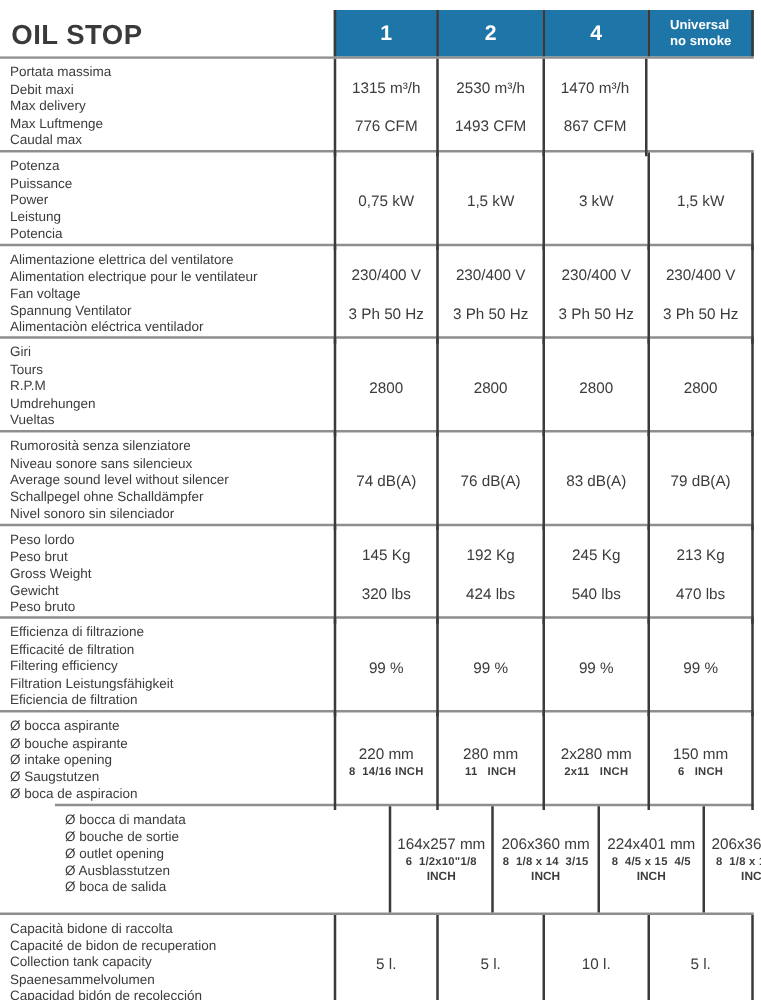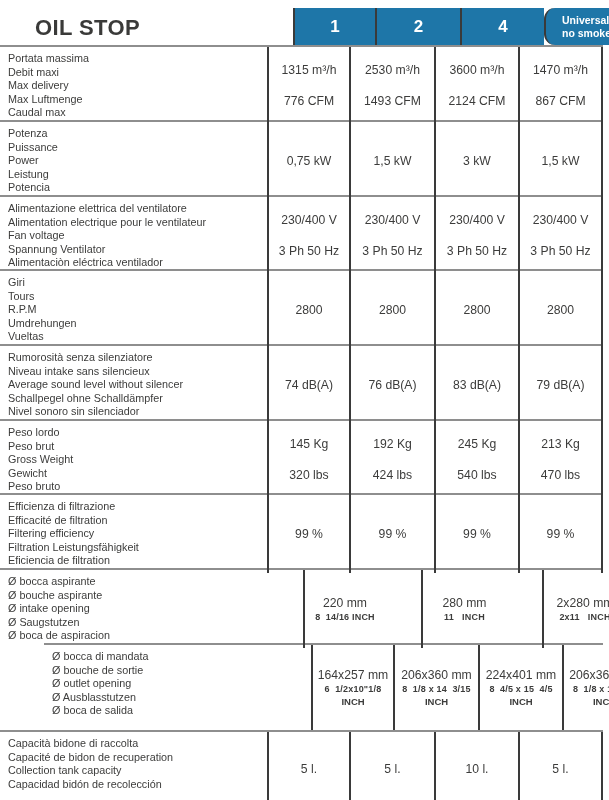--- a/index.html
+++ b/index.html
@@ -7,29 +7,29 @@
   .sheet{
     position:relative;width:609px;height:800px;
     font-family:"Liberation Sans","DejaVu Sans",sans-serif;
     color:#3c3c3b;background:#fff;
   }
   .spec-table{
     position:absolute;left:0;top:8px;width:603px;
     border-bottom:3px solid #3a3a3a;
   }
   .row{display:grid;grid-template-columns:267px 82px 85px 84px 85px;}
-  .header-row{height:37px;padding-left:26px;}
+  .header-row{height:37px;}
   .data-row{border-top:2px solid #8e8e8e;}
   .title-cell{display:flex;align-items:flex-end;padding:0 0 4px 9px;background:#fff;}
   .page-title{font-size:22px;font-weight:bold;letter-spacing:.4px;color:#3a3a39;}
   .hcell{
     background:#1e76a8;border-left:2px solid #3a3a3a;color:#fff;
     display:flex;align-items:center;justify-content:center;font-weight:bold;
   }
-  .hcell.last{border-right:2px solid #3a3a3a;border-radius:11px;}
+  .hcell.last{border-right:2px solid #3a3a3a;}
   .hnum{font-size:17px;}
   .huniv{font-size:10.5px;line-height:12.5px;text-align:left;}
   .label-cell{
     display:flex;flex-direction:column;justify-content:flex-start;
     padding:5px 4px 5px 8px;font-size:10.8px;line-height:13.6px;
   }
   .label-line{white-space:nowrap;}
   .value-cell{
     border-left:2px solid #3a3a3a;
     display:flex;flex-direction:column;align-items:center;justify-content:center;
@@ -77,24 +77,20 @@
           <span class="label-line">Caudal max</span>
         </div>
         <div class="value-cell">
           <span class="vline">1315 m³/h</span>
           <span class="vline">776 CFM</span>
         </div>
         <div class="value-cell">
           <span class="vline">2530 m³/h</span>
           <span class="vline">1493 CFM</span>
         </div>
-        <div class="value-cell">
-          <span class="vline">3600 m³/h</span>
-          <span class="vline">2124 CFM</span>
-        </div>
         <div class="value-cell last">
           <span class="vline">1470 m³/h</span>
           <span class="vline">867 CFM</span>
         </div>
       </div>
       <div class="row data-row" style="height: 73px;">
         <div class="label-cell">
           <span class="label-line">Potenza</span>
           <span class="label-line">Puissance</span>
           <span class="label-line">Power</span>
@@ -156,21 +152,21 @@
         <div class="value-cell">
           <span class="vline">2800</span>
         </div>
         <div class="value-cell last">
           <span class="vline">2800</span>
         </div>
       </div>
       <div class="row data-row" style="height: 73px;">
         <div class="label-cell">
           <span class="label-line">Rumorosità senza silenziatore</span>
-          <span class="label-line">Niveau intake sans silencieux</span>
+          <span class="label-line">Niveau sonore sans silencieux</span>
           <span class="label-line">Average sound level without silencer</span>
           <span class="label-line">Schallpegel ohne Schalldämpfer</span>
           <span class="label-line">Nivel sonoro sin silenciador</span>
         </div>
         <div class="value-cell">
           <span class="vline">74 dB(A)</span>
         </div>
         <div class="value-cell">
           <span class="vline">76 dB(A)</span>
         </div>
@@ -220,21 +216,21 @@
         <div class="value-cell">
           <span class="vline">99 %</span>
         </div>
         <div class="value-cell">
           <span class="vline">99 %</span>
         </div>
         <div class="value-cell last">
           <span class="vline">99 %</span>
         </div>
       </div>
-      <div class="row data-row" style="height: 73px; gap: 36px;">
+      <div class="row data-row" style="height: 73px;">
         <div class="label-cell">
           <span class="label-line">Ø bocca aspirante</span>
           <span class="label-line">Ø bouche aspirante</span>
           <span class="label-line">Ø intake opening</span>
           <span class="label-line">Ø Saugstutzen</span>
           <span class="label-line">Ø boca de aspiracion</span>
         </div>
         <div class="value-cell">
           <span class="vline">220 mm</span>
           <span class="subline">8  14/16 INCH</span>
@@ -279,20 +275,21 @@
           <span class="vline">206x360 mm</span>
           <span class="subline">8  1/8 x 14  3/4</span>
           <span class="inchline">INCH</span>
         </div>
       </div>
       <div class="row data-row" style="height: 74px;">
         <div class="label-cell">
           <span class="label-line">Capacità bidone di raccolta</span>
           <span class="label-line">Capacité de bidon de recuperation</span>
           <span class="label-line">Collection tank capacity</span>
+          <span class="label-line">Spaenesammelvolumen</span>
           <span class="label-line">Capacidad bidón de recolección</span>
         </div>
         <div class="value-cell">
           <span class="vline">5 l.</span>
         </div>
         <div class="value-cell">
           <span class="vline">5 l.</span>
         </div>
         <div class="value-cell">
           <span class="vline">10 l.</span>

